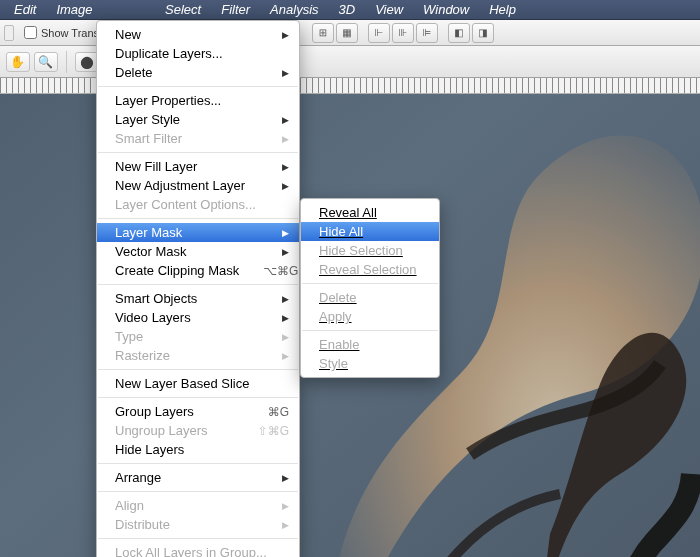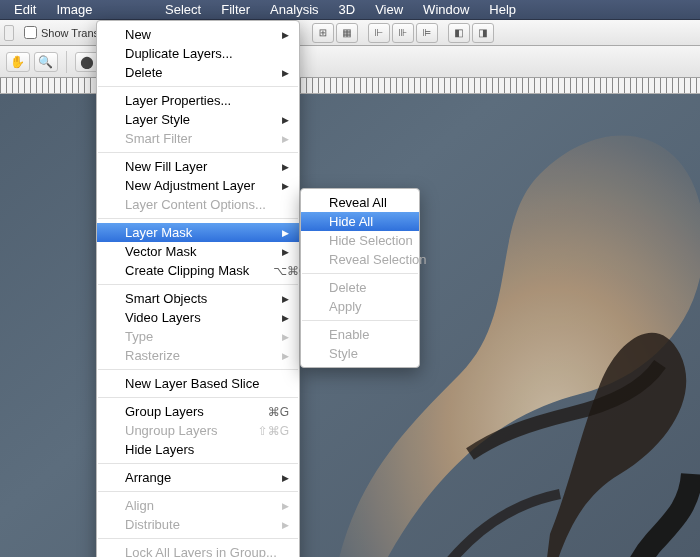--- a/index.html
+++ b/index.html
@@ -9,21 +9,21 @@
   .menubar {
     height: 20px;
     background: linear-gradient(to bottom, #4a5a78 0%, #3e4d68 100%);
     display: flex;
     align-items: center;
     padding: 0 4px;
     color: #fff;
     font-size: 13px;
     border-bottom: 1px solid #2b3448;
   }
-  .menubar .mi { padding: 2px 10px; cursor: default; }
+  .menubar .mi { padding: 2px 10px; cursor: default; font-style: italic; }
   .menubar .mi.active {
     background: linear-gradient(to bottom, #5a9be8, #3a78d8);
     margin-top: 47px;
   }
 
   
   .options {
     height: 26px;
     background: linear-gradient(to bottom, #f7f7f7, #e5e5e5);
     border-bottom: 1px solid #a9a9a9;
@@ -102,42 +102,42 @@
     border-radius: 4px;
     box-shadow: 0 6px 18px rgba(0,0,0,0.35);
     font-size: 13px;
     color: #000;
     padding: 4px 0;
   }
   .menu .row {
     display: flex;
     align-items: center;
     height: 19px;
-    padding: 0 10px 0 28px;
+    padding: 0 10px 0 18px;
     white-space: nowrap;
     cursor: default;
   }
   .menu .row .lbl { flex: 1; }
   .menu .row .sc { color: #666; padding-left: 24px; font-size: 12px; }
   .menu .row .arw { color: #333; font-size: 9px; padding-left: 8px; }
   .menu .row.disabled { color: #aaa; }
   .menu .row.disabled .sc, .menu .row.disabled .arw { color: #c4c4c4; }
   .menu .row.hl {
     background: linear-gradient(to bottom, #5e9ff0, #2f70db);
     color: #fff;
   }
   .menu .row.hl .arw { color: #fff; }
   .menu .sep {
     height: 1px;
     background: #e2e2e2;
     margin: 4px 1px;
   }
 
   #menu-main { top: 20px; left: 96px; width: 204px; }
-  #menu-sub  { top: 188px; left: 300px; width: 120px; }
+  #menu-sub  { top: 198px; left: 300px; width: 140px; text-decoration: underline; }
 </style>
 </head>
 <body>
 
 <div class="menubar">
   <div class="mi">Edit</div>
   <div class="mi">Image</div>
   <div class="mi active">Layer</div>
   <div class="mi">Select</div>
   <div class="mi">Filter</div>

